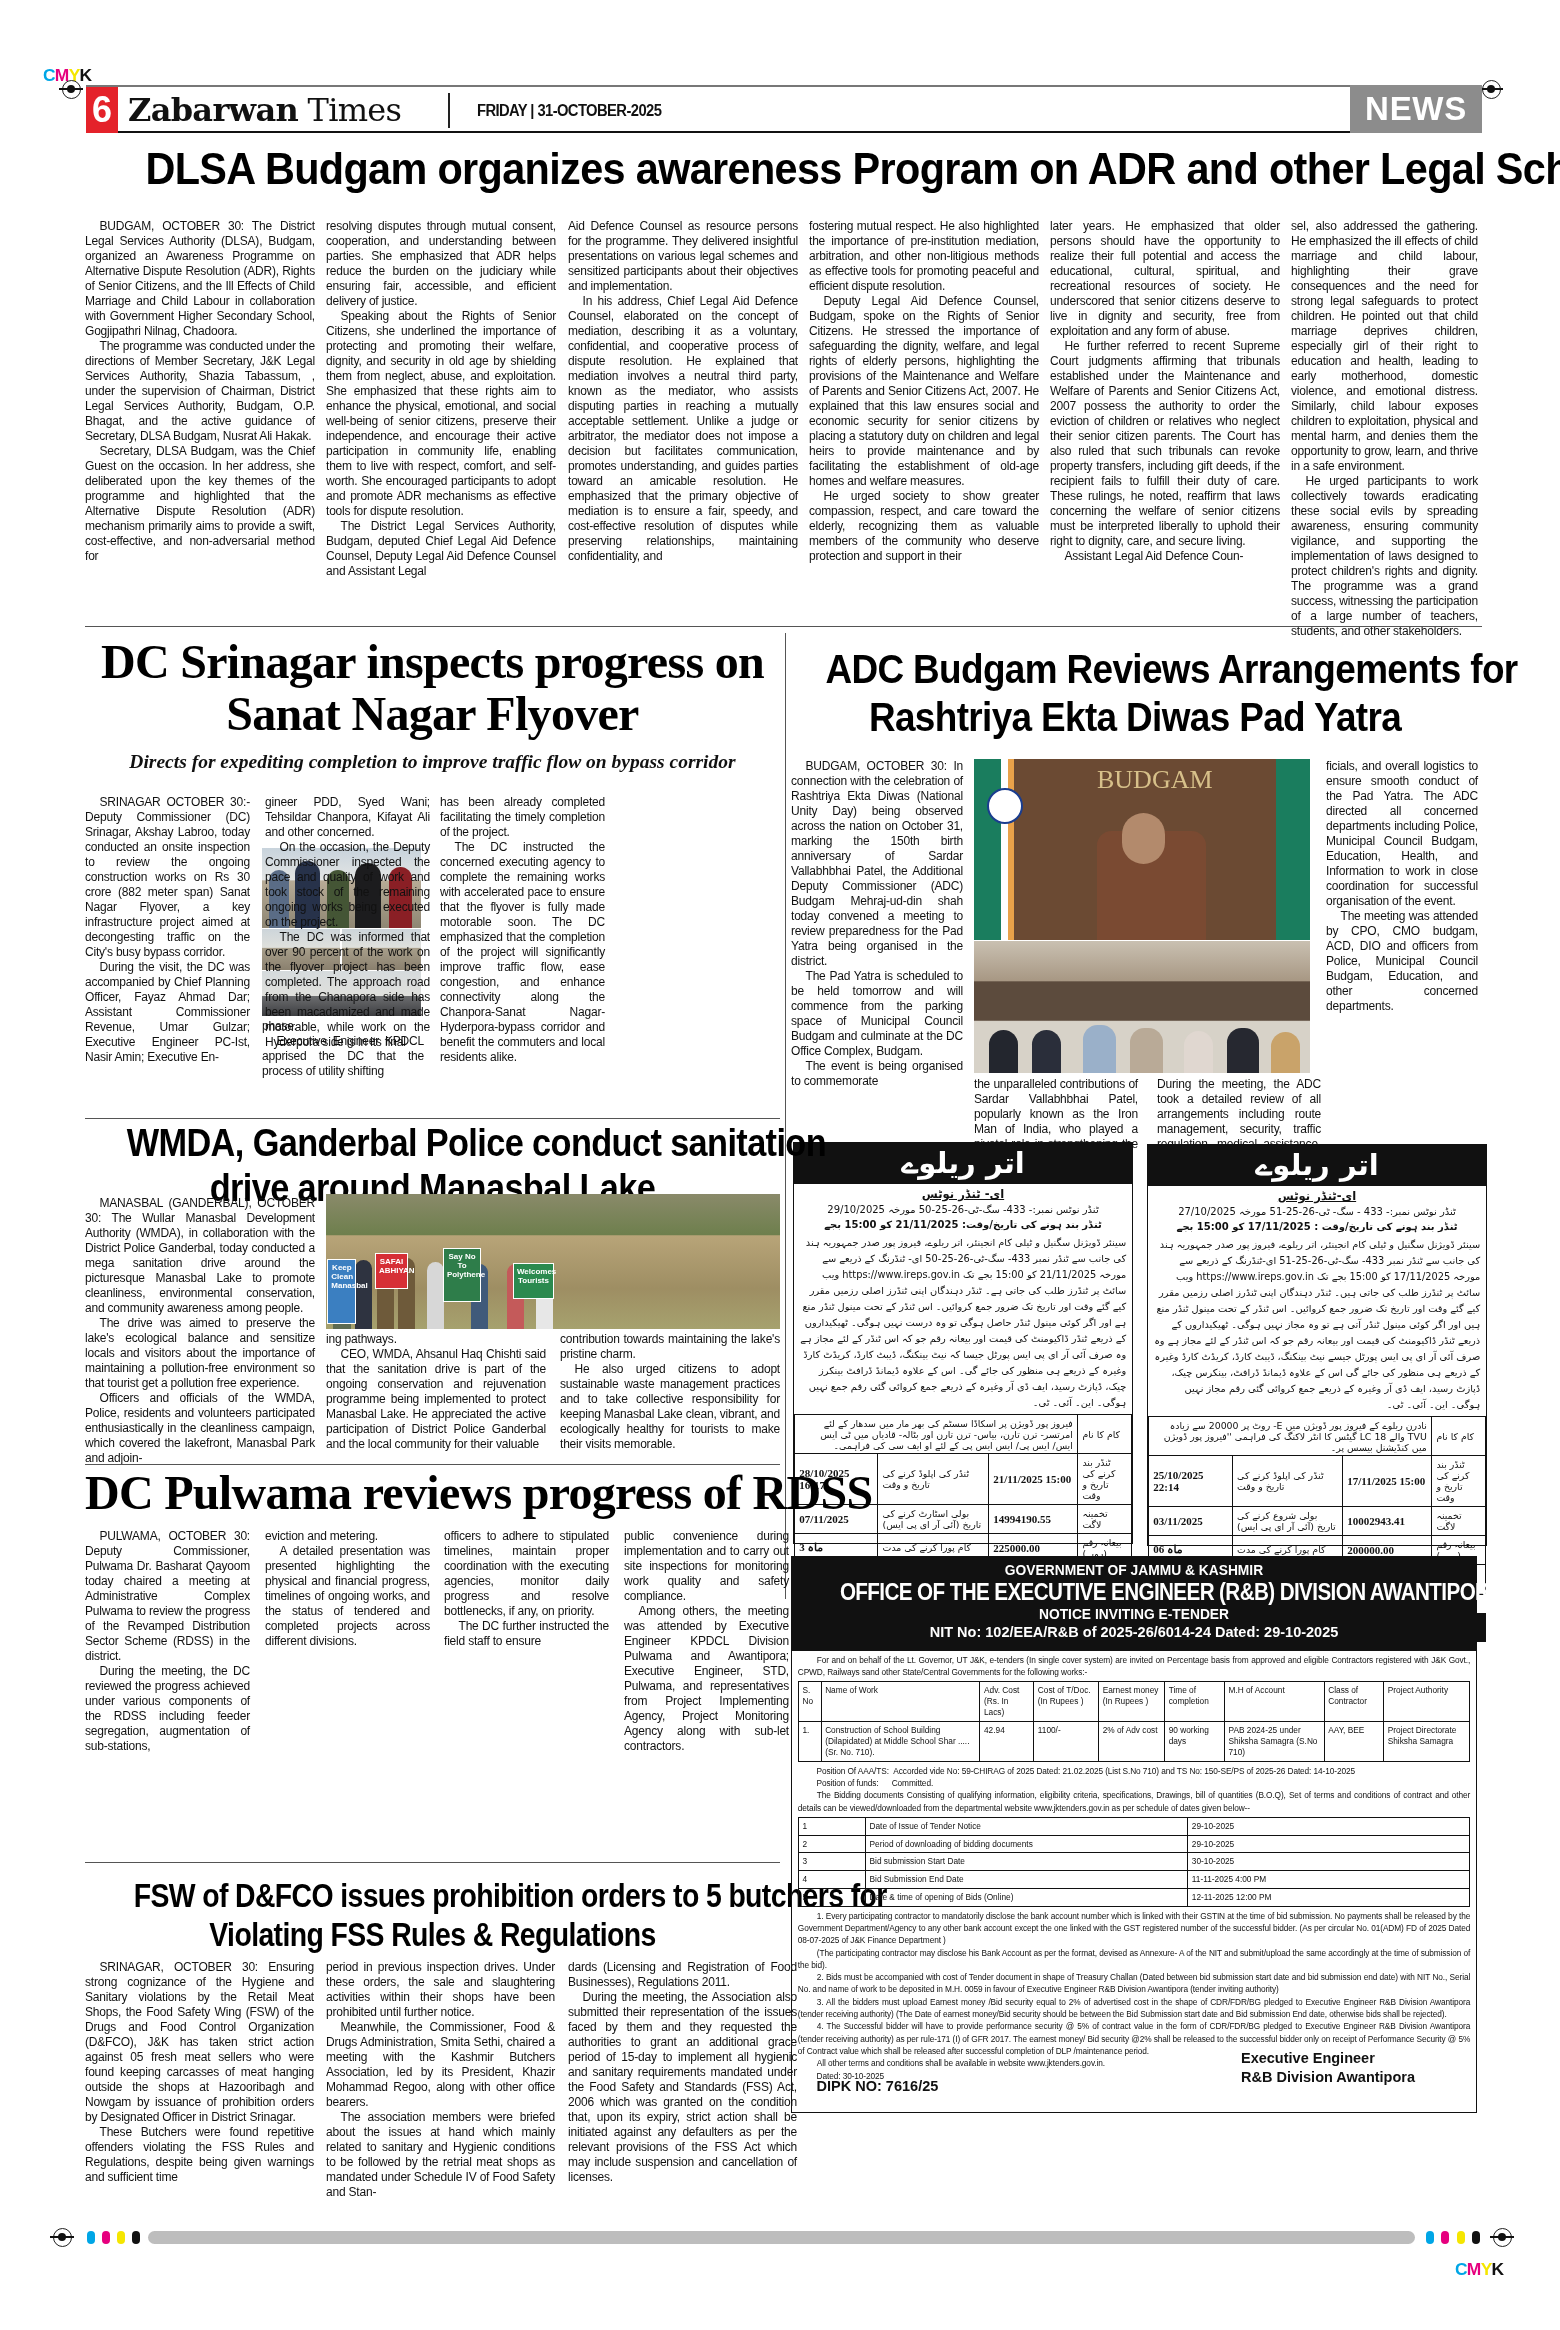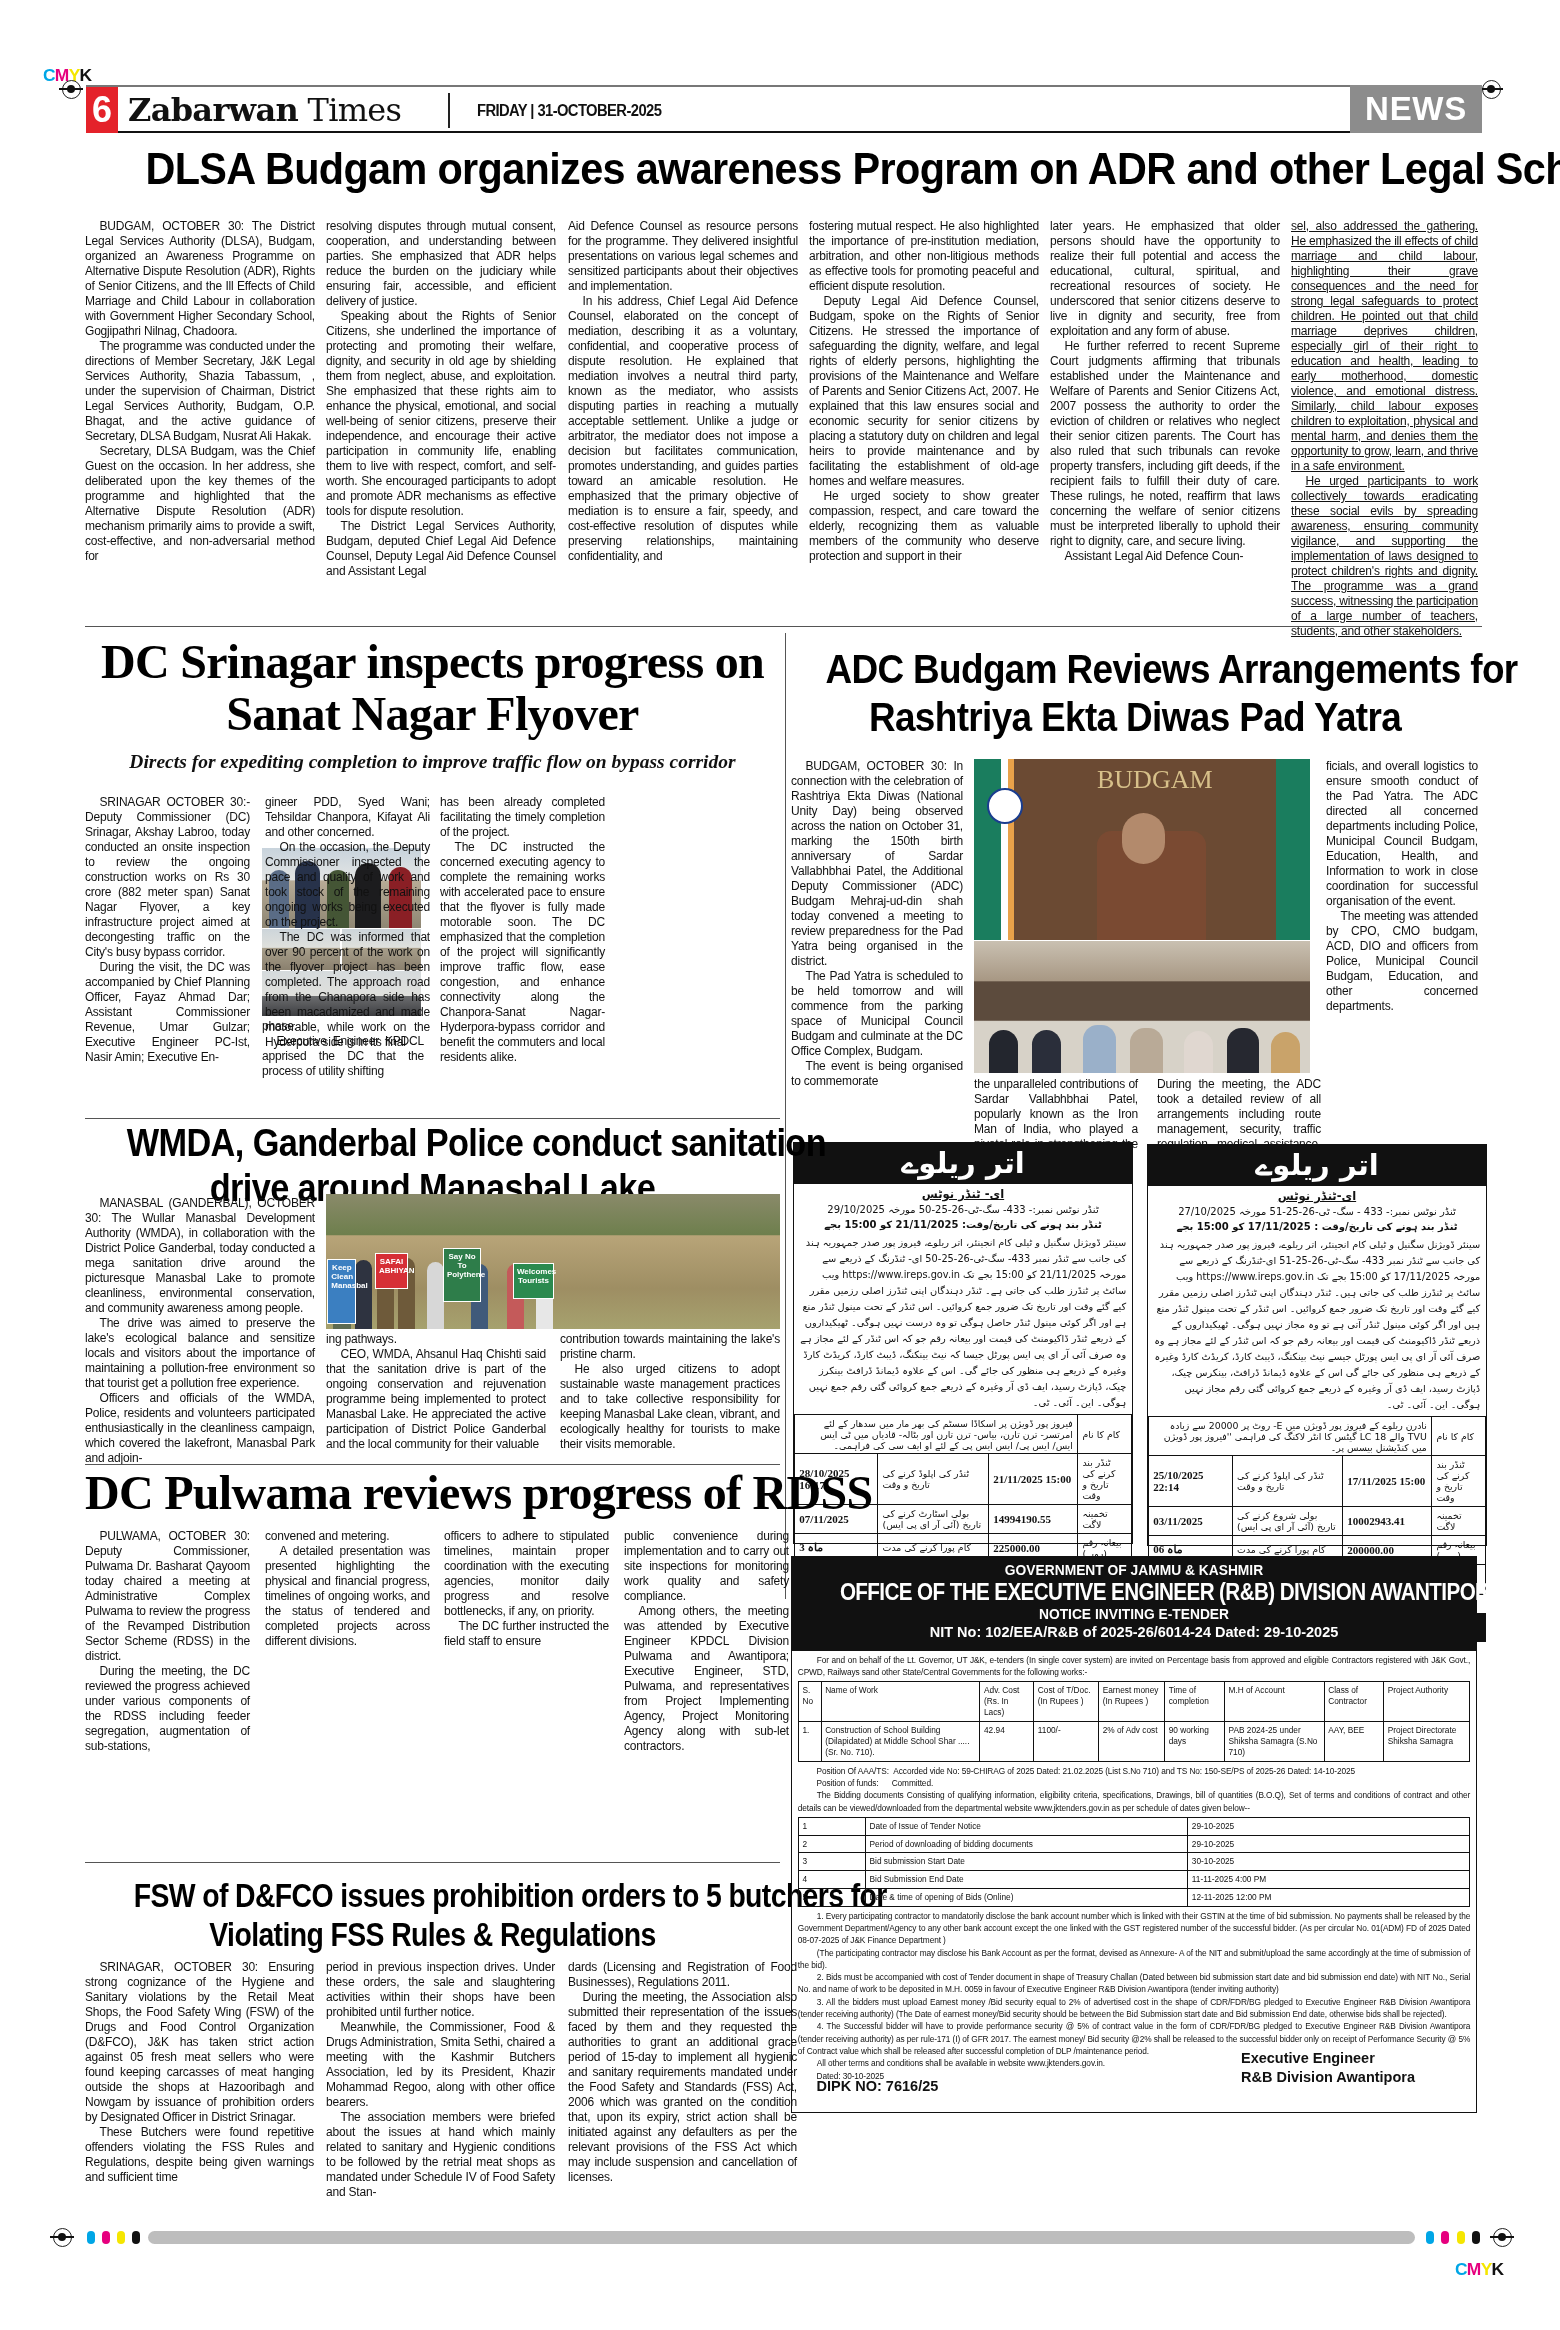--- a/index.html
+++ b/index.html
@@ -100,21 +100,21 @@
     <div class="col" style="left: 809px; top: 219px; width: 230px;">
       <p style="text-indent: 0px;">fostering mutual respect. He also highlighted the importance of pre-institution mediation, arbitration, and other non-litigious methods as effective tools for promoting peaceful and efficient dispute resolution.</p>
       <p>Deputy Legal Aid Defence Counsel, Budgam, spoke on the Rights of Senior Citizens. He stressed the importance of safeguarding the dignity, welfare, and legal rights of elderly persons, highlighting the provisions of the Maintenance and Welfare of Parents and Senior Citizens Act, 2007. He explained that this law ensures social and economic security for senior citizens by placing a statutory duty on children and legal heirs to provide maintenance and by facilitating the establishment of old-age homes and welfare measures.</p>
       <p>He urged society to show greater compassion, respect, and care toward the elderly, recognizing them as valuable members of the community who deserve protection and support in their</p>
     </div>
     <div class="col" style="left: 1050px; top: 219px; width: 230px;">
       <p style="text-indent: 0px;">later years. He emphasized that older persons should have the opportunity to realize their full potential and access the educational, cultural, spiritual, and recreational resources of society. He underscored that senior citizens deserve to live in dignity and security, free from exploitation and any form of abuse.</p>
       <p>He further referred to recent Supreme Court judgments affirming that tribunals established under the Maintenance and Welfare of Parents and Senior Citizens Act, 2007 possess the authority to order the eviction of children or relatives who neglect their senior citizen parents. The Court has also ruled that such tribunals can revoke property transfers, including gift deeds, if the recipient fails to fulfill their duty of care. These rulings, he noted, reaffirm that laws concerning the welfare of senior citizens must be interpreted liberally to uphold their right to dignity, care, and secure living.</p>
       <p>Assistant Legal Aid Defence Coun-</p>
     </div>
-    <div class="col" style="left: 1291px; top: 219px; width: 187px; text-decoration: underline;">
+    <div class="col" style="left: 1291px; top: 219px; width: 187px;">
       <p style="text-indent: 0px;">sel, also addressed the gathering. He emphasized the ill effects of child marriage and child labour, highlighting their grave consequences and the need for strong legal safeguards to protect children. He pointed out that child marriage deprives children, especially girl of their right to education and health, leading to early motherhood, domestic violence, and emotional distress. Similarly, child labour exposes children to exploitation, physical and mental harm, and denies them the opportunity to grow, learn, and thrive in a safe environment.</p>
       <p>He urged participants to work collectively towards eradicating these social evils by spreading awareness, ensuring community vigilance, and supporting the implementation of laws designed to protect children's rights and dignity. The programme was a grand success, witnessing the participation of a large number of teachers, students, and other stakeholders.</p>
     </div>
   </div>
 
 <div class="rule" style="left:85px;top:626px;width:1397px"></div>
 
 <div class="h1 h-serif" style="left:85px;top:636px;width:695px;font-size:48px;line-height:52px">DC Srinagar inspects progress on</div>
 <div class="h1 h-serif" style="left:85px;top:688px;width:695px;font-size:48px;line-height:52px">Sanat Nagar Flyover</div>
 <div class="sub" style="left:85px;top:751px;width:695px;font-size:19.5px">Directs for expediting completion to improve traffic flow on bypass corridor</div>
@@ -313,21 +313,21 @@
 
 <div class="rule" style="left:85px;top:1464px;width:695px"></div>
 
 <div class="h1 h-serif" style="left:85px;top:1464px;width:695px;font-size:48px;line-height:58px">DC Pulwama reviews progress of RDSS</div>
 <div id="s5cols">
     <div class="col" style="left: 85px; top: 1529px; width: 165px;">
       <p>PULWAMA, OCTOBER 30: Deputy Commissioner, Pulwama Dr. Basharat Qayoom today chaired a meeting at Administrative Complex Pulwama to review the progress of the Revamped Distribution Sector Scheme (RDSS) in the district.</p>
       <p>During the meeting, the DC reviewed the progress achieved under various components of the RDSS including feeder segregation, augmentation of sub-stations,</p>
     </div>
     <div class="col" style="left: 265px; top: 1529px; width: 165px;">
-      <p style="text-indent: 0px;">convened and metering.</p>
+      <p style="text-indent: 0px;">eviction and metering.</p>
       <p>A detailed presentation was presented highlighting the physical and financial progress, timelines of ongoing works, and the status of tendered and completed projects across different divisions.</p>
     </div>
     <div class="col" style="left: 444px; top: 1529px; width: 165px;">
       <p style="text-indent: 0px;">officers to adhere to stipulated timelines, maintain proper coordination with the executing agencies, monitor daily progress and resolve bottlenecks, if any, on priority.</p>
       <p>The DC further instructed the field staff to ensure</p>
     </div>
     <div class="col" style="left: 624px; top: 1529px; width: 165px;">
       <p style="text-indent: 0px;">public convenience during implementation and to carry out site inspections for monitoring work quality and safety compliance.</p>
       <p>Among others, the meeting was attended by Executive Engineer KPDCL Division Pulwama and Awantipora; Executive Engineer, STD, Pulwama, and representatives from Project Implementing Agency, Project Monitoring Agency along with sub-let contractors.</p>
     </div>

